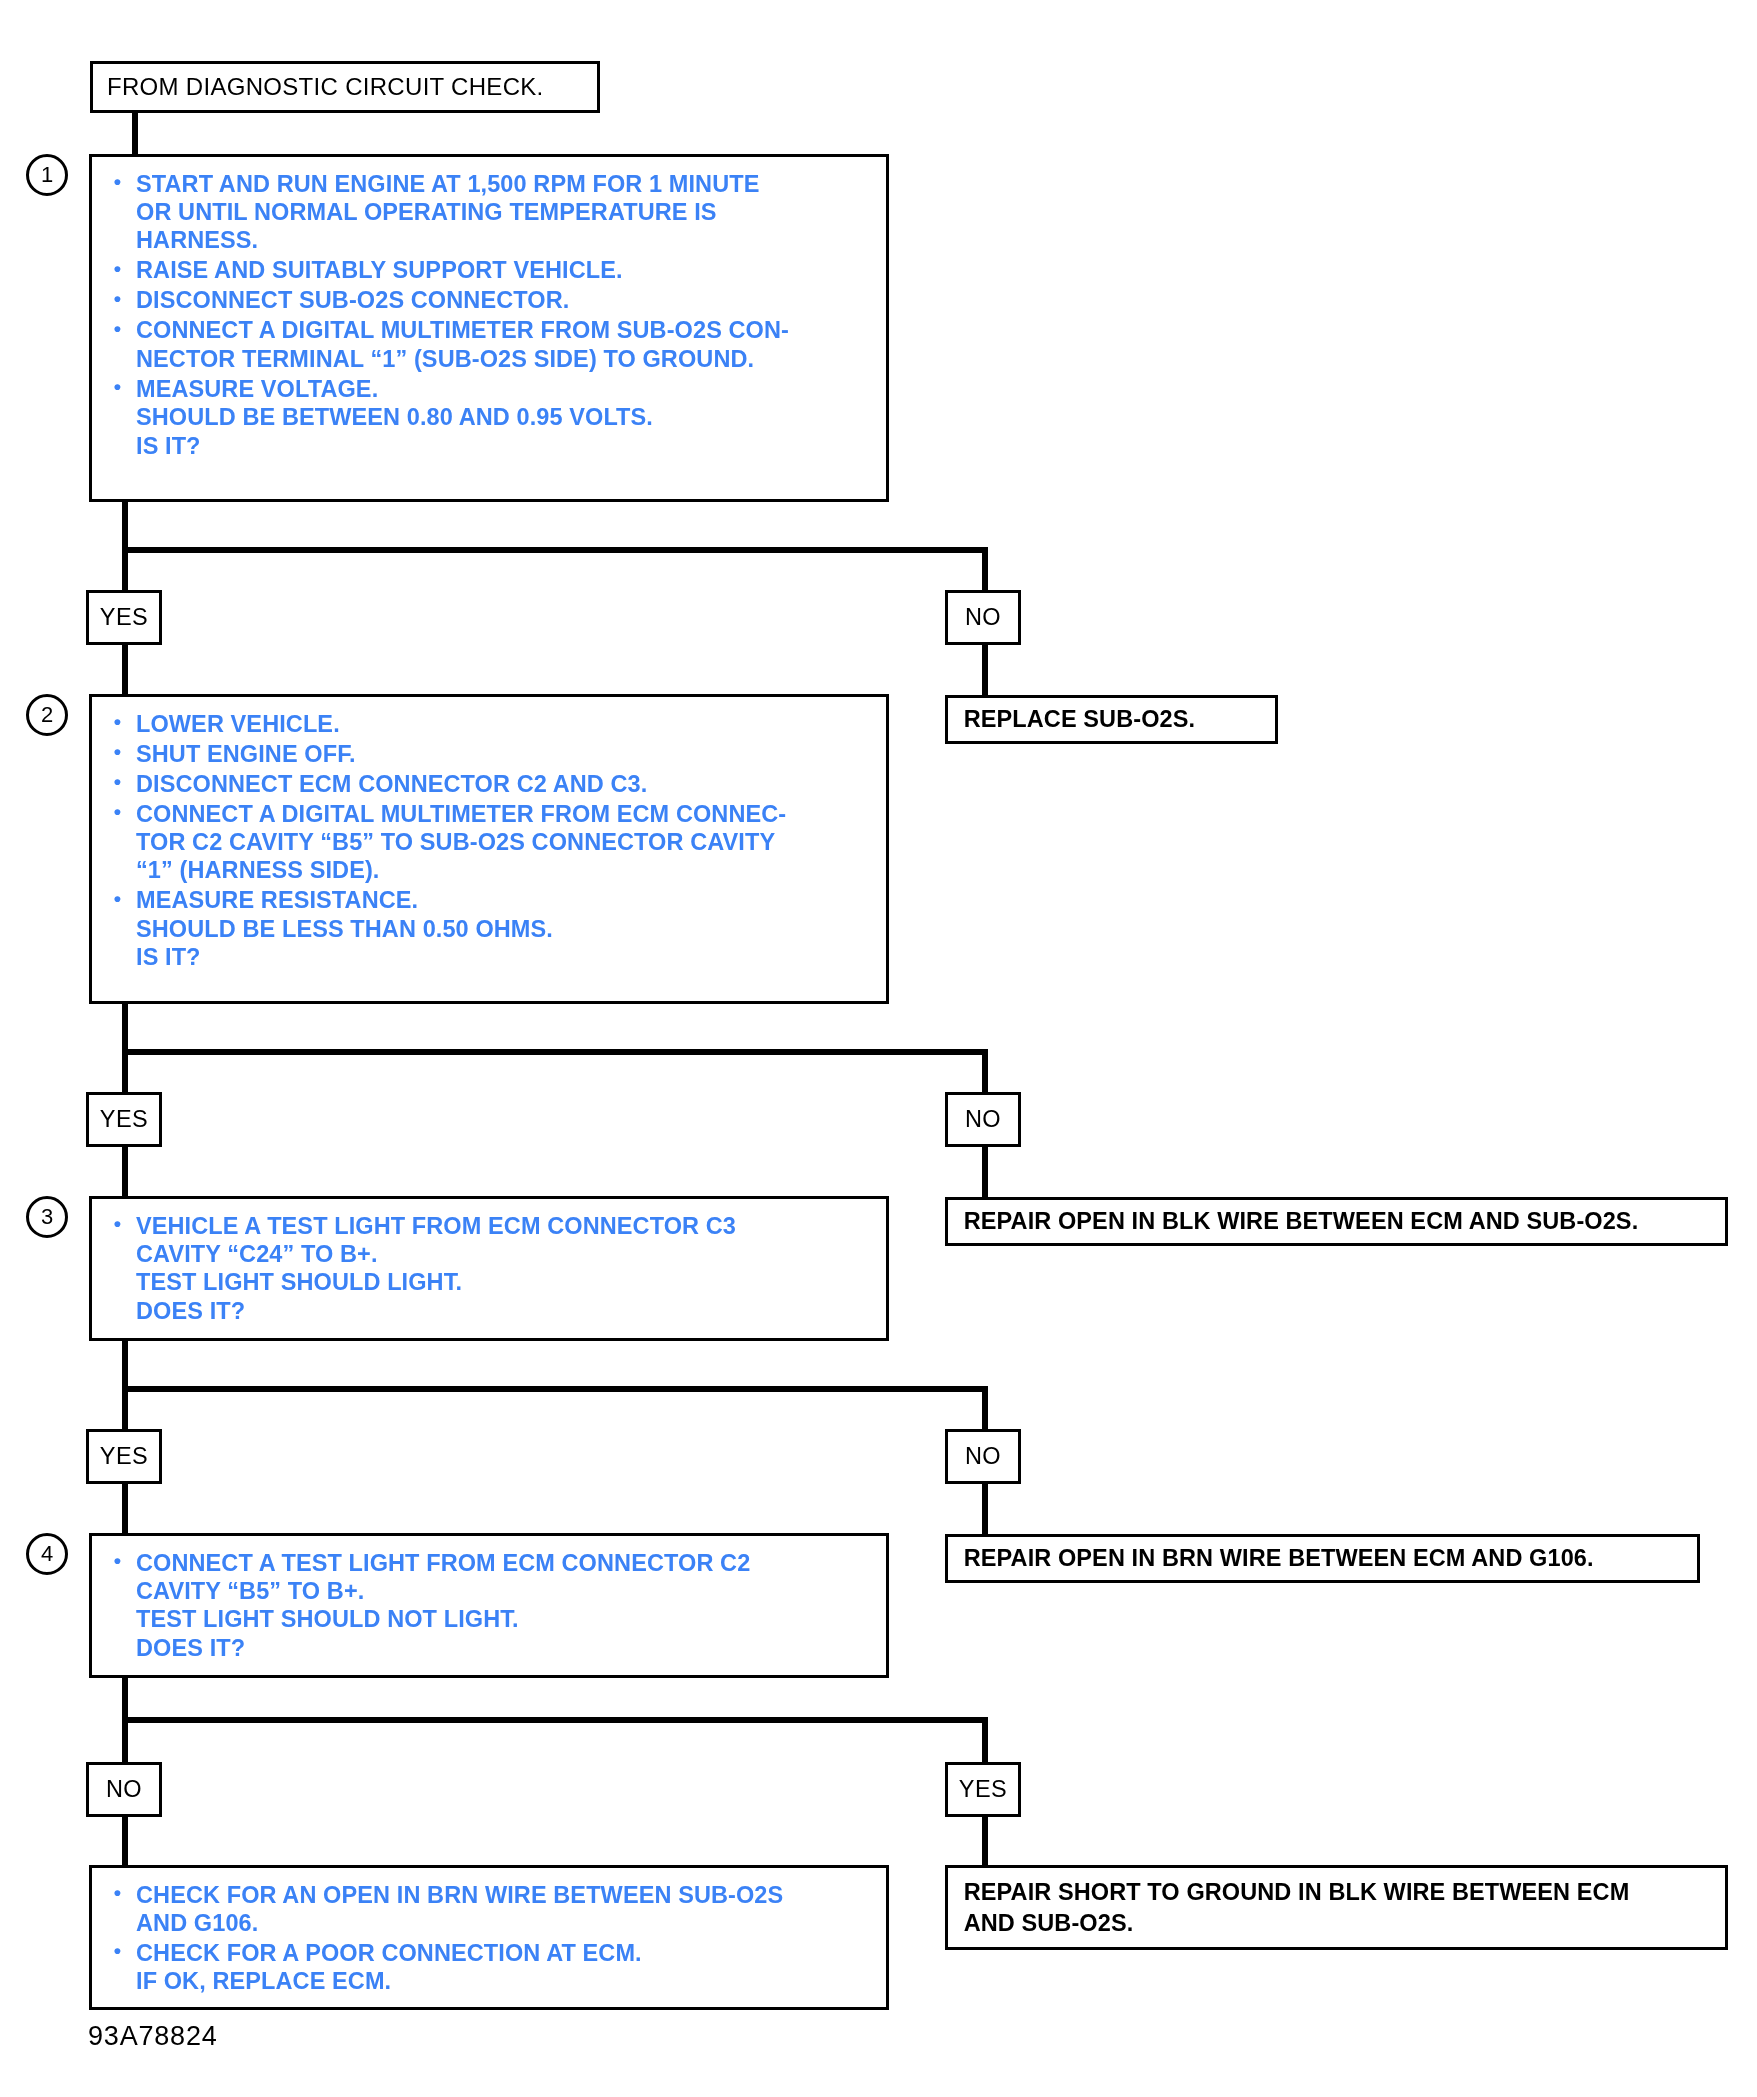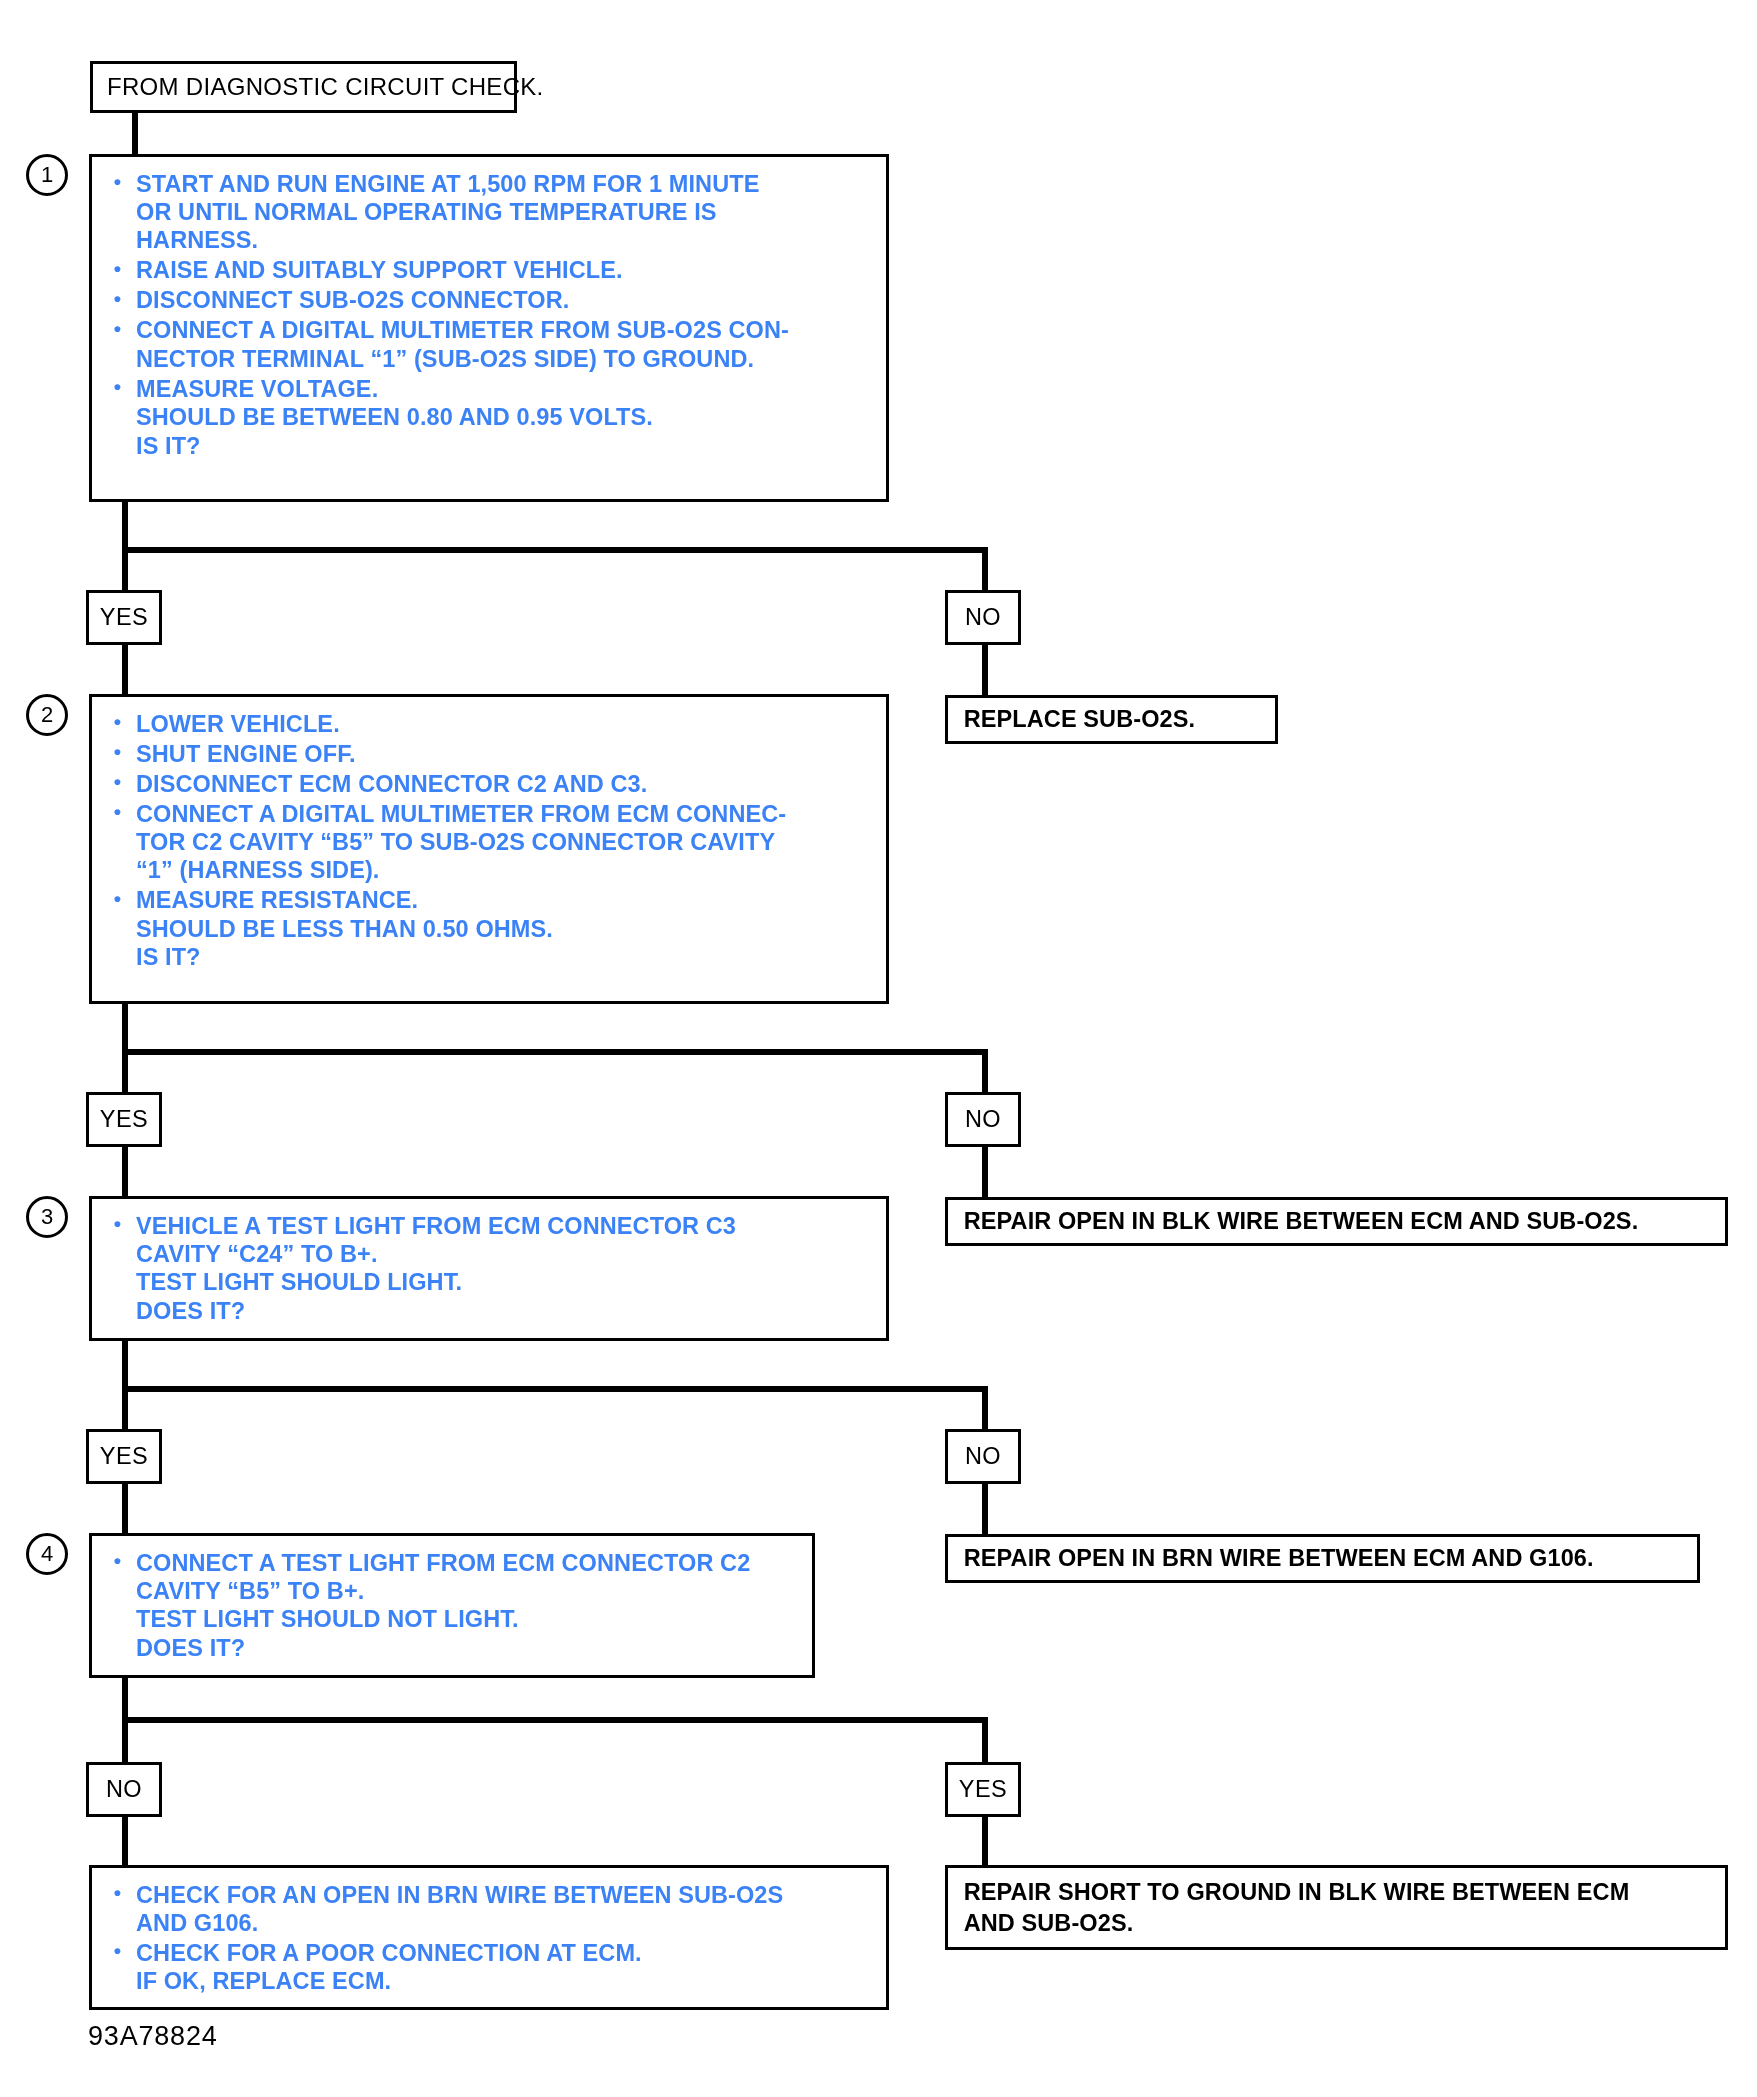--- a/index.html
+++ b/index.html
@@ -140,21 +140,21 @@
     font-size: 27px;
     color: #000;
     letter-spacing: 0.8px;
   }
 </style>
 </head>
 <body>
 
 <div id="page">
 
-  <div class="box header-box" style="left:90px; top:61px; width:427px; height:52px;">
+  <div class="box header-box" style="left:90px; top:61px; width:510px; height:52px;">
     <span class="header-text">FROM DIAGNOSTIC CIRCUIT CHECK.</span>
   </div>
 
   <div class="vline" style="left:132px; top:113px; height:47px;"></div>
 
   <div class="step-circle" style="left:26px; top:154px;">
     <span>1</span>
   </div>
   <div class="box step-box" style="left:89px; top:154px; width:800px; height:348px;">
     <ul class="bullet-list">
@@ -271,21 +271,21 @@
   <div class="yn-box" style="left:945px; top:1429px; width:76px; height:55px;">
     <span class="yn-text">NO</span>
   </div>
 
   <div class="vline" style="left:122px; top:1484px; height:50px;"></div>
   <div class="vline" style="left:982px; top:1484px; height:50px;"></div>
 
   <div class="step-circle" style="left:26px; top:1533px;">
     <span>4</span>
   </div>
-  <div class="box step-box" style="left:89px; top:1533px; width:726px; height:145px;">
+  <div class="box step-box" style="left:89px; top:1533px; width:800px; height:145px;">
     <ul class="bullet-list">
       <li>
         <span>CONNECT A TEST LIGHT FROM ECM CONNECTOR C2</span>
         <span class="cont">CAVITY “B5” TO B+.</span>
         <span class="cont">TEST LIGHT SHOULD NOT LIGHT.</span>
         <span class="cont">DOES IT?</span>
       </li>
     </ul>
   </div>
 

